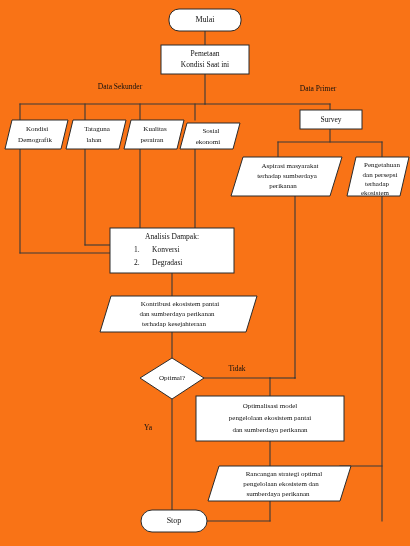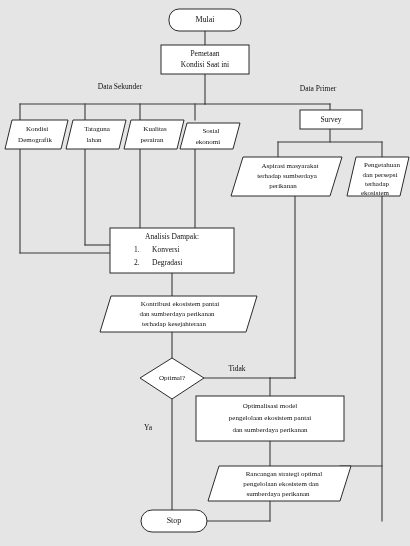--- a/index.html
+++ b/index.html
@@ -11,21 +11,21 @@
   body {
     width: 410px;
     height: 546px;
     font-family: "Liberation Serif", "DejaVu Serif", serif;
     overflow: hidden;
   }
   #flowchart-root {
     position: relative;
     width: 410px;
     height: 546px;
-    background: #e5e5e5;
+    background: #f97316;
   }
   svg#flow-svg {
     display: block;
     width: 410px;
     height: 546px;
   }
   .shape-outline {
     fill: #ffffff;
     stroke: #2b2b2b;
     stroke-width: 1;

